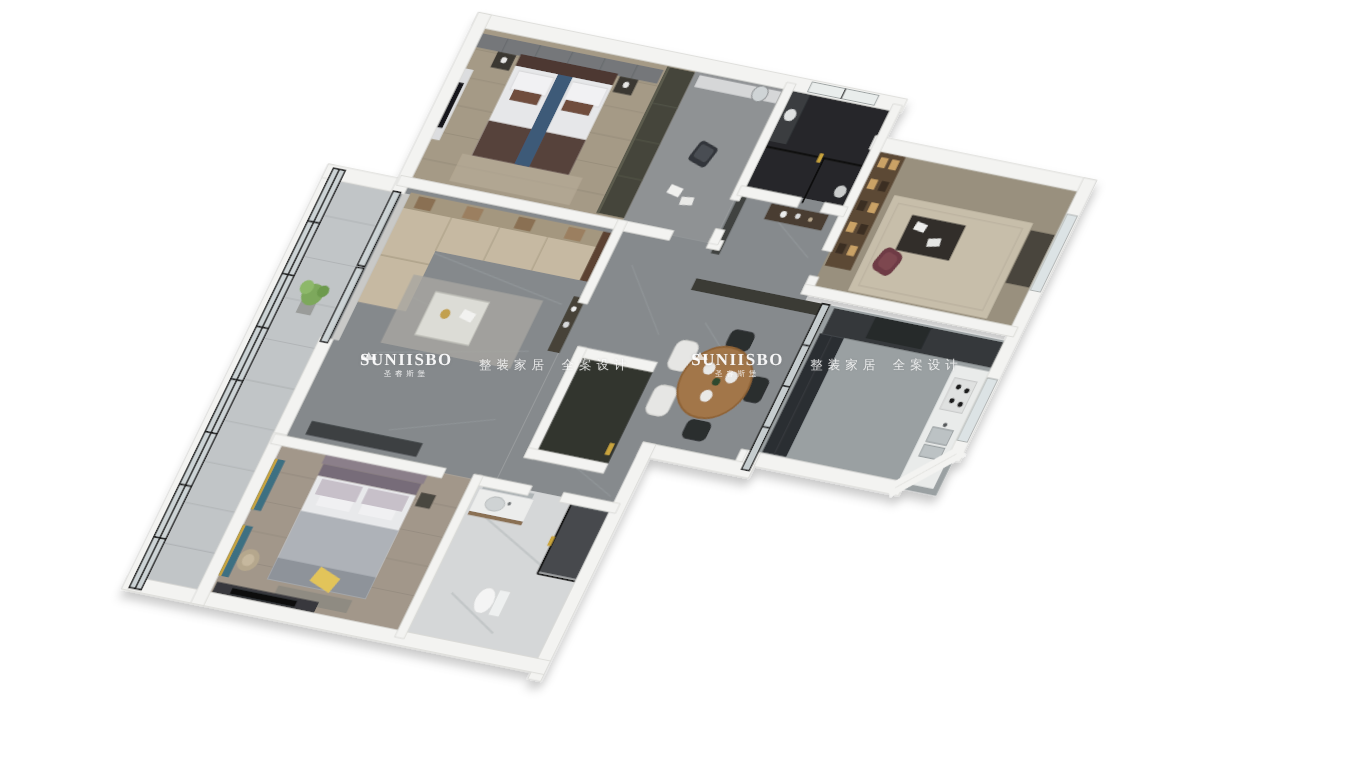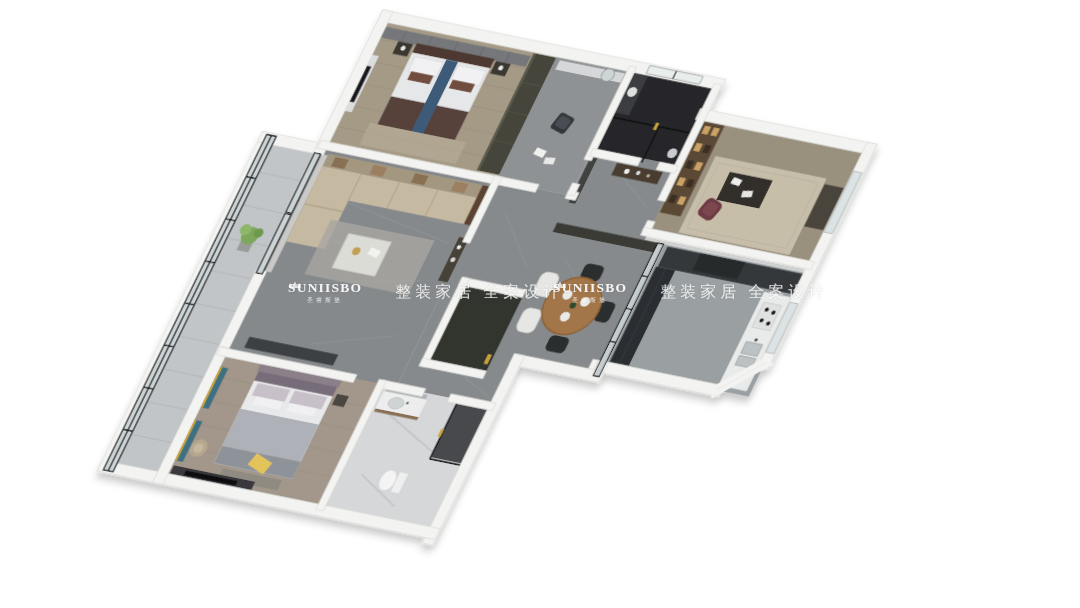--- a/index.html
+++ b/index.html
@@ -1,28 +1,28 @@
 <!DOCTYPE html>
 <html><head>
 <meta charset="utf-8">
 <style>
   html,body{margin:0;padding:0;}
   body{width:1080px;height:608px;background:#ffffff;overflow:hidden;position:relative;
        font-family:"Liberation Sans",sans-serif;}
   .stage{position:absolute;inset:0;}
   svg{position:absolute;left:0;top:0;}
   
-  .wm{position:absolute;display:flex;align-items:center;gap:33px;
+  .wm{position:absolute;display:flex;align-items:center;gap:21px;
       color:rgba(255,255,255,0.92);pointer-events:none;}
   .wm-brand{display:flex;flex-direction:column;align-items:center;line-height:1;}
   .wm-crown{height:8px;margin-bottom:1px;opacity:.85;}
   .wm-name{font-family:"Liberation Serif",serif;font-weight:600;font-size:13.5px;
            letter-spacing:1.2px;text-shadow:0 0 2px rgba(120,120,120,.35);}
   .wm-cn{font-size:6px;letter-spacing:3px;margin-top:2.5px;opacity:.9;}
-  .wm-tagline{font-family:Liberation Serif, serif;font-size:16px;letter-spacing:4px;
+  .wm-tagline{font-family:Liberation Mono, monospace;font-size:10px;letter-spacing:4px;
               white-space:nowrap;opacity:.88;text-shadow:0 0 2px rgba(120,120,120,.35);}
 </style>
 </head>
 <body>
 
 <div class="stage">
 <svg width="1080" height="608" viewBox="0 0 1080 608">
   <defs>
     <filter id="ds" x="-20%" y="-20%" width="140%" height="140%">
       <feDropShadow dx="3" dy="7" stdDeviation="5" flood-color="#000000" flood-opacity="0.22"></feDropShadow>

